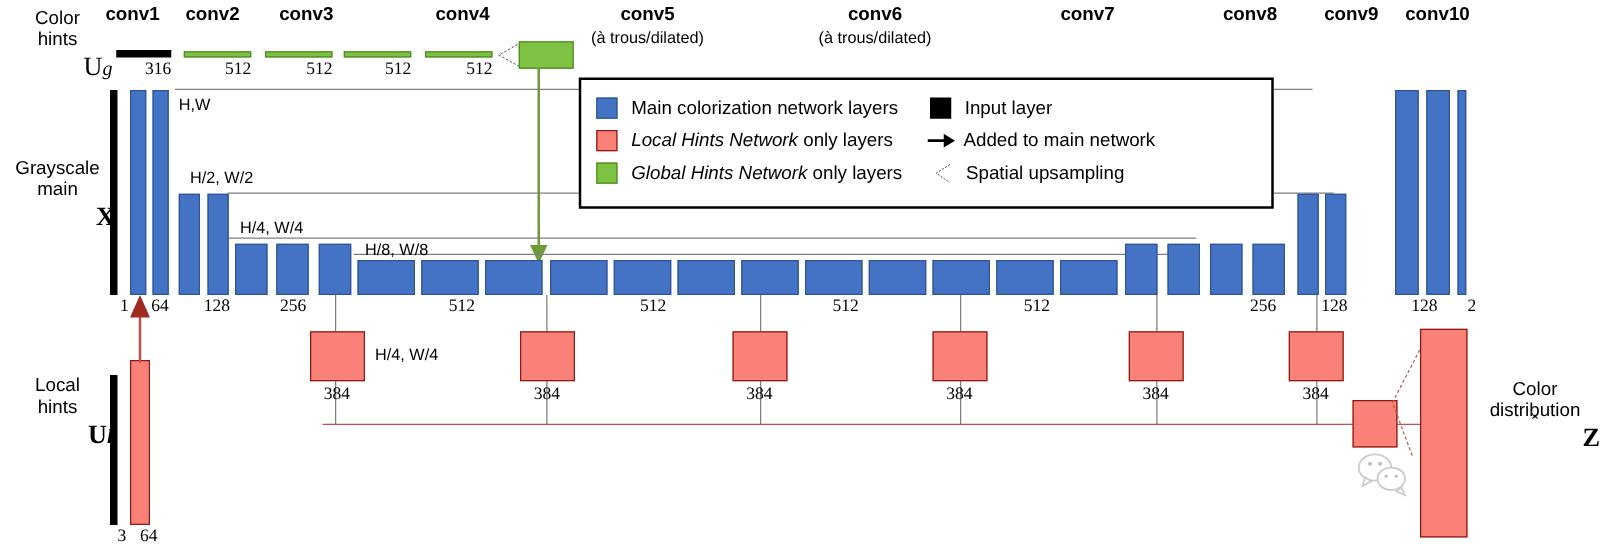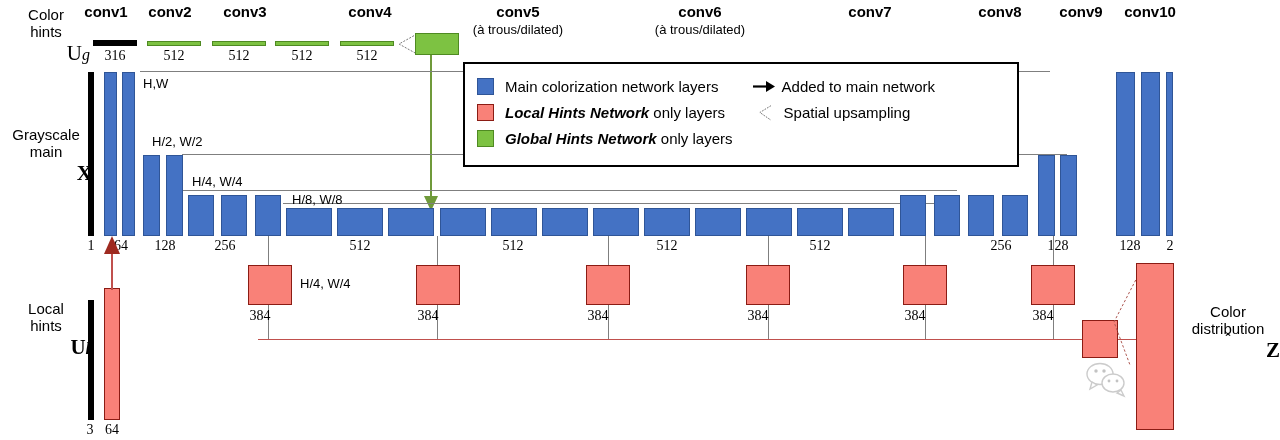--- a/index.html
+++ b/index.html
@@ -4,39 +4,39 @@
 <style>
   html,body{margin:0;padding:0;background:#ffffff;}
   body{font-family:"Liberation Sans", sans-serif;color:#000;}
   #stage{position:relative;width:1280px;height:440px;overflow:hidden;background:#fff;}
   .abs{position:absolute;}
   .conv-label{font-weight:bold;font-size:15px;text-align:center;white-space:nowrap;}
   .conv-sub{font-size:13px;text-align:center;white-space:nowrap;font-weight:normal;}
   .side-label{font-size:15px;text-align:center;line-height:1.15;white-space:nowrap;}
   .side-label .sym{font-family:"Liberation Serif", serif;font-size:21px;text-align:right;}
   .side-label .sym i{font-family:"Liberation Serif", serif;font-style:italic;font-size:16px;}
-  .num{font-family:"Liberation Serif", serif;font-size:14px;text-align:center;white-space:nowrap;}
+  .num{font-family:"Liberation Serif", serif;font-size:14px;text-align:right;white-space:nowrap;}
   .dim{font-size:13px;white-space:nowrap;}
   .bluebar{background:#4472c4;border:1px solid #2f5597;box-sizing:border-box;}
   .greenbar{background:#7dc242;border:1px solid #4f8a22;box-sizing:border-box;}
   .redbox{background:#f98178;border:1px solid #8b1c14;box-sizing:border-box;}
   .blackbar{background:#000;}
   .rule{background:#7f7f7f;}
   .vline{background:#7f7f7f;width:1px;}
   .redline{background:#c0504d;}
   .greenline{background:#6f9a3a;width:2px;}
   #legend{border:2px solid #000;background:#fff;box-sizing:border-box;}
   .lg-row{display:flex;align-items:center;height:26px;}
   .sw{width:17px;height:17px;box-sizing:border-box;flex:0 0 auto;}
   .sw.blue{background:#4472c4;border:1px solid #2f5597;}
   .sw.red{background:#f98178;border:1px solid #8b1c14;}
   .sw.green{background:#7dc242;border:1px solid #4f8a22;}
   .sw.black{background:#000;}
   .lg-txt{font-size:15px;margin-left:11px;white-space:nowrap;}
-  .lg-txt b{font-style:italic;font-weight:bold;}
+  .lg-txt b{font-style:italic;font-weight:normal;}
   .wm{opacity:.5;}
 </style>
 </head>
 <body>
 
 <div id="stage">
 
   <div class="abs conv-label" style="left:76px;top:3px;width:60px;">conv1</div>
   <div class="abs conv-label" style="left:140px;top:3px;width:60px;">conv2</div>
   <div class="abs conv-label" style="left:215px;top:3px;width:60px;">conv3</div>
@@ -230,20 +230,24 @@
         <div class="lg-row">
           <span class="sw red"></span>
           <span class="lg-txt"><b>Local Hints Network</b><span> only layers</span></span>
         </div>
         <div class="lg-row">
           <span class="sw green"></span>
           <span class="lg-txt"><b>Global Hints Network</b><span> only layers</span></span>
         </div>
       </div>
       <div style="padding:9px 0 0 22px;">
+        <div class="lg-row">
+          <span class="sw black"></span>
+          <span class="lg-txt">Input layer</span>
+        </div>
         <div class="lg-row">
           <svg class="sw" width="22" height="17" viewBox="0 0 22 17" style="width:22px;margin-left:-2px;">
             <line x1="0" y1="8.5" x2="15" y2="8.5" stroke="#000" stroke-width="2.2"></line>
             <polygon points="13,3 22,8.5 13,14" fill="#000"></polygon>
           </svg>
           <span class="lg-txt" style="margin-left:7px;">Added to main network</span>
         </div>
         <div class="lg-row">
           <svg class="sw" width="20" height="20" viewBox="0 0 20 20" style="width:20px;">
             <polyline points="17,2 4,10 17,19" fill="none" stroke="#444" stroke-width="0.9" stroke-dasharray="2,1.4"></polyline>

